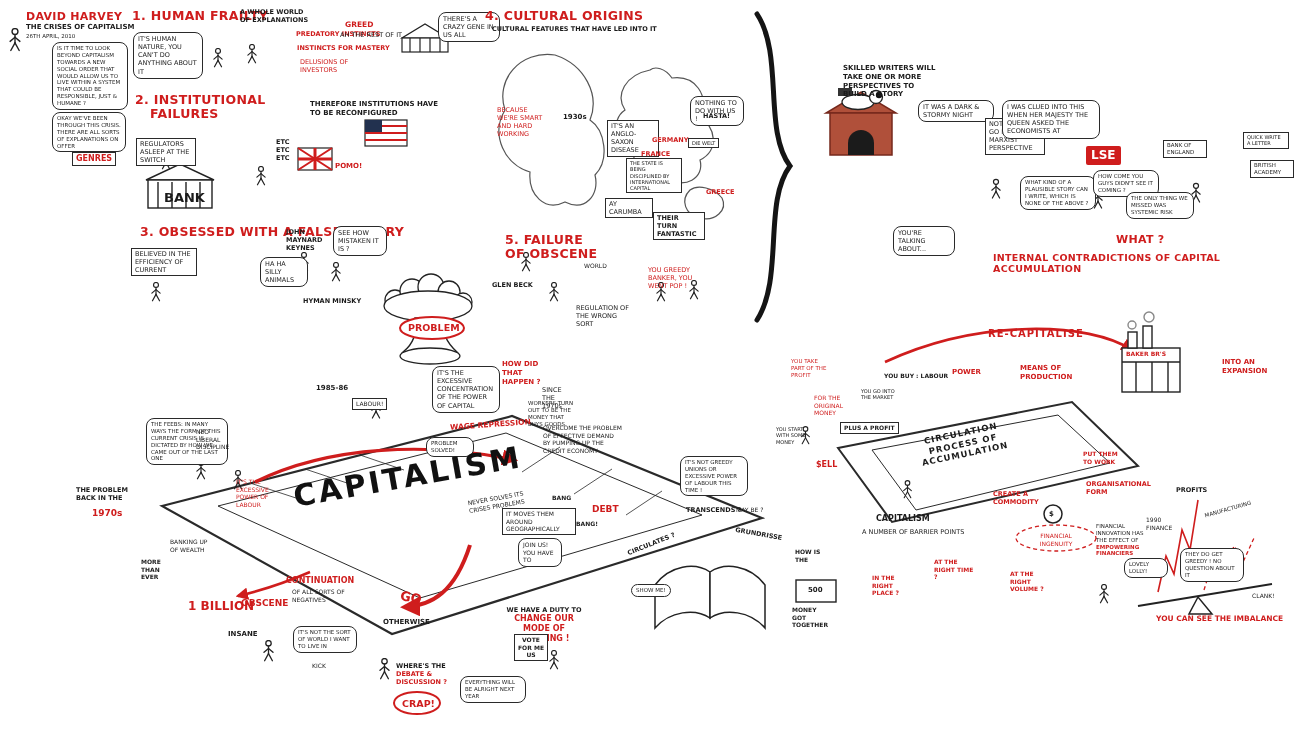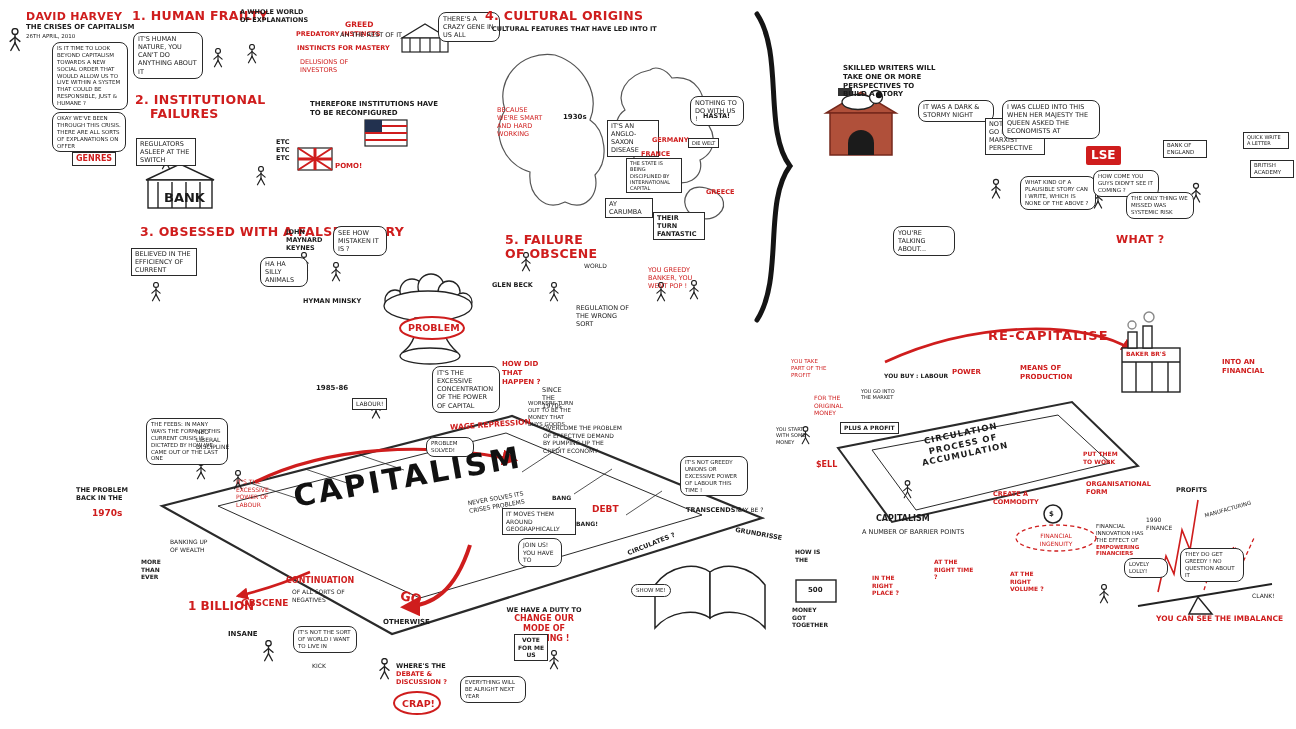--- a/index.html
+++ b/index.html
@@ -241,20 +241,21 @@
   <div class="t bub" style="left:1002px;top:100px;width:88px">I WAS CLUED INTO THIS WHEN HER MAJESTY THE QUEEN ASKED THE ECONOMISTS AT</div>
   <div class="t lse" style="left:1086px;top:146px">LSE</div>
   <div class="t bx" style="left:1163px;top:140px;width:36px;font-size:5.5px">BANK OF ENGLAND</div>
   <div class="t bx" style="left:1250px;top:160px;width:36px;font-size:5.5px">BRITISH ACADEMY</div>
   <div class="t bx" style="left:1243px;top:132px;width:38px;font-size:5px">QUICK WRITE A LETTER</div>
   <div class="t bub" style="left:1020px;top:176px;width:66px;font-size:5.5px">WHAT KIND OF A PLAUSIBLE STORY CAN I WRITE, WHICH IS NONE OF THE ABOVE ?</div>
   <div class="t bub" style="left:1093px;top:170px;width:56px;font-size:5.5px">HOW COME YOU GUYS DIDN'T SEE IT COMING ?</div>
   <div class="t bub" style="left:1126px;top:192px;width:58px;font-size:5.5px">THE ONLY THING WE MISSED WAS SYSTEMIC RISK</div>
   <div class="hd" style="left:1116px;top:233px;font-size:11px">WHAT ?</div>
   <div class="t bub" style="left:893px;top:226px;width:52px">YOU'RE TALKING ABOUT...</div>
+  <div class="hd" style="left:993px;top:252px;font-size:9.5px;width:300px;white-space:normal">INTERNAL CONTRADICTIONS OF CAPITAL ACCUMULATION</div>
 
   <div class="t r bo" style="left:408px;top:322px;font-size:9.5px">PROBLEM</div>
   <div class="t bo" style="left:316px;top:384px;font-size:7px">1985-86</div>
   <div class="t bx" style="left:352px;top:398px;font-size:6px">LABOUR!</div>
   <div class="t bub" style="left:146px;top:418px;width:72px;font-size:5.5px">THE FEEBS: IN MANY WAYS THE FORM OF THIS CURRENT CRISIS IS DICTATED BY HOW WE CAME OUT OF THE LAST ONE</div>
   <div class="t bo" style="left:76px;top:486px;width:54px;font-size:6.5px">THE PROBLEM BACK IN THE</div>
   <div class="t r bo" style="left:92px;top:508px;font-size:9px">1970s</div>
   <div class="t" style="left:196px;top:428px;width:38px;font-size:6px">NEO LIBERAL DISCIPLINE</div>
   <div class="t r" style="left:236px;top:478px;width:54px;font-size:6px">IT'S THE EXCESSIVE POWER OF LABOUR</div>
   <div class="t bub" style="left:432px;top:366px;width:58px">IT'S THE EXCESSIVE CONCENTRATION OF THE POWER OF CAPITAL</div>
@@ -293,23 +294,23 @@
   </div>
   <div class="t bx ctr bo" style="left:514px;top:634px;width:26px;font-size:6px">VOTE FOR ME US</div>
   <div class="t" style="left:396px;top:654px;width:64px;font-size:6.5px">
     <span class="bo">WHERE'S THE</span>
     <span class="r bo" style="display:block">DEBATE &amp; DISCUSSION ?</span>
   </div>
   <div class="t bub" style="left:460px;top:676px;width:56px;font-size:5.5px">EVERYTHING WILL BE ALRIGHT NEXT YEAR</div>
   <div class="t r bo" style="left:402px;top:698px;font-size:9.5px">CRAP!</div>
   <div class="t" style="left:312px;top:662px;font-size:6px">KICK</div>
 
-  <div class="t r bo" style="left:988px;top:328px;font-size:13px;letter-spacing:1px">RE-CAPITALISE</div>
+  <div class="t r bo" style="left:988px;top:328px;font-size:10px;letter-spacing:1px">RE-CAPITALISE</div>
   <div class="t r bo" style="left:1126px;top:350px;font-size:6px">BAKER BR'S</div>
-  <div class="t r bo" style="left:1222px;top:358px;width:44px;font-size:7px">INTO AN FINANCIAL</div>
+  <div class="t r bo" style="left:1222px;top:358px;width:44px;font-size:7px">INTO AN EXPANSION</div>
   <div class="t r" style="left:791px;top:358px;width:42px;font-size:5.5px">YOU TAKE PART OF THE PROFIT</div>
   <div class="t bo" style="left:884px;top:372px;font-size:6px">YOU BUY : LABOUR</div>
   <div class="t r bo" style="left:952px;top:368px;font-size:7px">POWER</div>
   <div class="t r bo" style="left:1020px;top:364px;width:54px;font-size:7px">MEANS OF PRODUCTION</div>
   <div class="t r" style="left:814px;top:394px;width:40px;font-size:6px">FOR THE ORIGINAL MONEY</div>
   <div class="t" style="left:861px;top:388px;width:34px;font-size:5px">YOU GO INTO THE MARKET</div>
   <div class="t bx bo" style="left:840px;top:422px;font-size:6px">PLUS A PROFIT</div>
   <div class="t" style="left:776px;top:426px;width:38px;font-size:5px">YOU START WITH SOME MONEY</div>
   <div class="t bo ctr" style="left:898px;top:428px;width:130px;font-size:8.5px;letter-spacing:1px;transform:rotate(-12deg)">CIRCULATION
 PROCESS OF ACCUMULATION</div>

